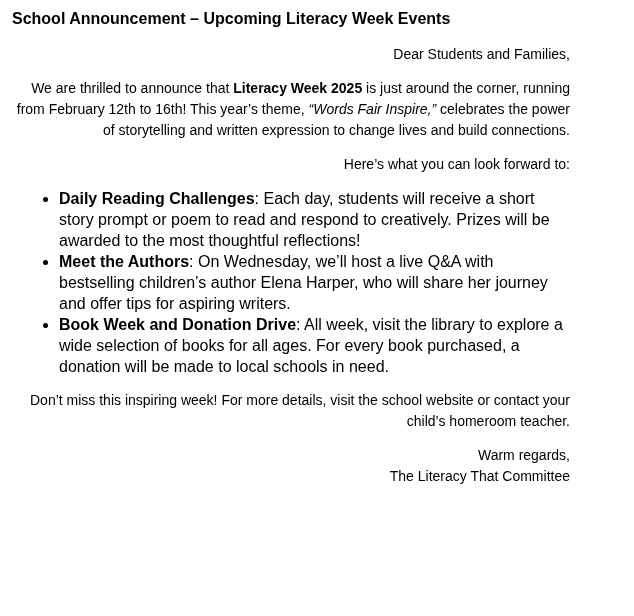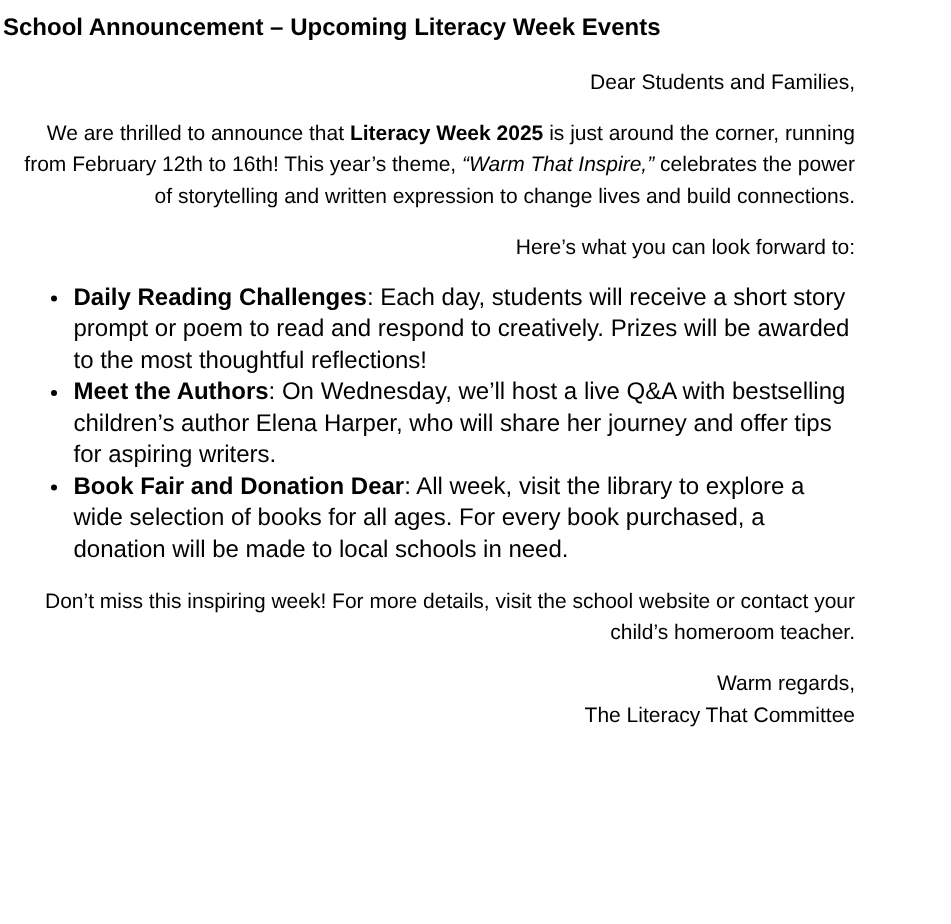--- a/index.html
+++ b/index.html
@@ -8,21 +8,21 @@
       background: #ffffff;
     }
     body {
       width: 634px;
       height: 616px;
       overflow: hidden;
       font-family: "Liberation Sans", sans-serif;
       color: #000000;
     }
     .page {
-      padding: 7px 12px 0 2px;
+      padding: 7px 12px 0 12px;
       box-sizing: border-box;
       width: 582px;
     }
     .doc-title {
       font-size: 16px;
       line-height: 24px;
       font-weight: bold;
       margin: 0 0 13px 0;
     }
     .para {
@@ -48,29 +48,29 @@
 </head>
 <body>
 
 <div class="page">
 
   <h1 class="doc-title">School Announcement – Upcoming Literacy Week Events</h1>
 
   <p class="para">Dear Students and Families,</p>
 
   <p class="para">
-    <span>We are thrilled to announce that </span><b>Literacy Week 2025</b><span> is just around the corner, running from February 12th to 16th! This year’s theme, </span><i>“Warm That Inspire,”</i><span> celebrates the power of storytelling and written expression to change lives and build connections.</span>
+    <span>We are thrilled to announce that </span><b>Literacy Week 2025</b><span> is just around the corner, running from February 12th to 16th! This year’s theme, </span><i>“Words Fair Inspire,”</i><span> celebrates the power of storytelling and written expression to change lives and build connections.</span>
   </p>
 
   <p class="para">Here’s what you can look forward to:</p>
 
   <ul class="events-list">
     <li><b>Daily Reading Challenges</b><span>: Each day, students will receive a short story prompt or poem to read and respond to creatively. Prizes will be awarded to the most thoughtful reflections!</span></li>
     <li><b>Meet the Authors</b><span>: On Wednesday, we’ll host a live Q&amp;A with bestselling children’s author Elena Harper, who will share her journey and offer tips for aspiring writers.</span></li>
-    <li><b>Book Fair and Donation Dear</b><span>: All week, visit the library to explore a wide selection of books for all ages. For every book purchased, a donation will be made to local schools in need.</span></li>
+    <li><b>Book Week and Donation Drive</b><span>: All week, visit the library to explore a wide selection of books for all ages. For every book purchased, a donation will be made to local schools in need.</span></li>
   </ul>
 
 
 
   <p class="para">Don’t miss this inspiring week! For more details, visit the school website or contact your child’s homeroom teacher.</p>
 
   <p class="para">
     <span>Warm regards,</span><br>
     <span>The Literacy That Committee</span>
   </p>

